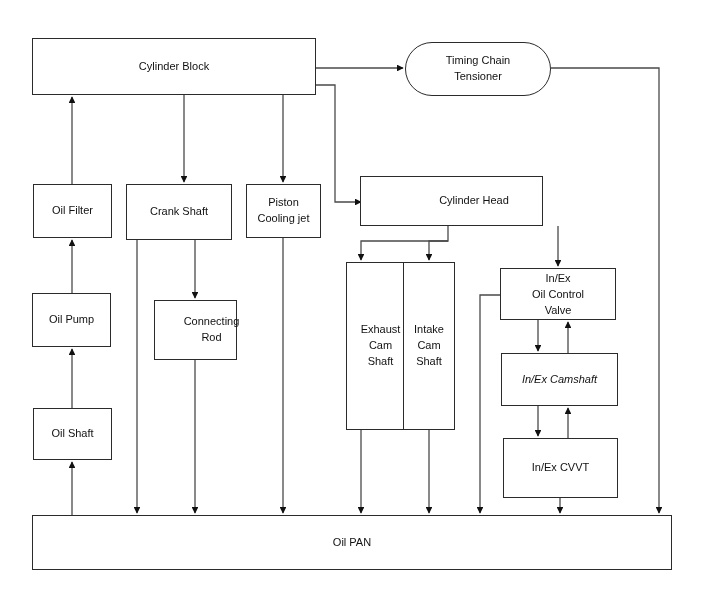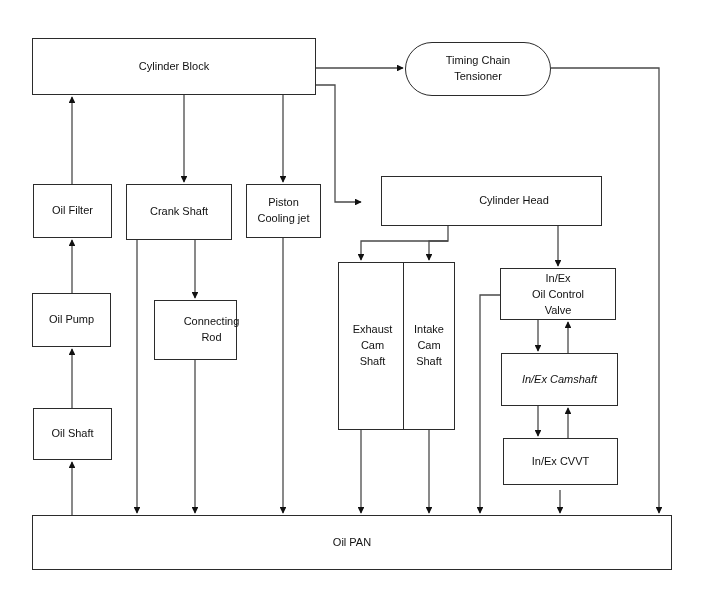--- a/index.html
+++ b/index.html
@@ -106,34 +106,34 @@
 
   <div class="node" style="left:126px;top:184px;width:106px;height:56px;">
     <span class="node-label">Crank Shaft</span>
   </div>
 
   <div class="node" style="left:246px;top:184px;width:75px;height:54px;">
     <span class="node-label">Piston
 Cooling jet</span>
   </div>
 
-  <div class="node" style="left:381px;top:176px;width:221px;height:50px;padding-left:45px;">
+  <div class="node" style="left:360px;top:176px;width:183px;height:50px;padding-left:45px;">
     <span class="node-label">Cylinder Head</span>
   </div>
 
   <div class="node" style="left:32px;top:293px;width:79px;height:54px;">
     <span class="node-label">Oil Pump</span>
   </div>
 
   <div class="node" style="left:154px;top:300px;width:83px;height:60px;padding-left:32px;">
     <span class="node-label">Connecting
 Rod</span>
   </div>
 
-  <div class="node" style="left:338px;top:262px;width:69px;height:168px;">
+  <div class="node" style="left:346px;top:262px;width:69px;height:168px;">
     <span class="node-label">Exhaust
 Cam
 Shaft</span>
   </div>
 
   <div class="node" style="left:403px;top:262px;width:52px;height:168px;">
     <span class="node-label">Intake
 Cam
 Shaft</span>
   </div>
@@ -145,21 +145,21 @@
   </div>
 
   <div class="node" style="left:33px;top:408px;width:79px;height:52px;">
     <span class="node-label">Oil Shaft</span>
   </div>
 
   <div class="node" style="left:501px;top:353px;width:117px;height:53px;font-style:italic;">
     <span class="node-label">In/Ex Camshaft</span>
   </div>
 
-  <div class="node" style="left:503px;top:438px;width:115px;height:47px;">
+  <div class="node" style="left:503px;top:438px;width:115px;height:60px;">
     <span class="node-label">In/Ex CVVT</span>
   </div>
 
   <div class="node" style="left:32px;top:515px;width:640px;height:55px;">
     <span class="node-label">Oil PAN</span>
   </div>
 
 </div>
 
 </body></html>

